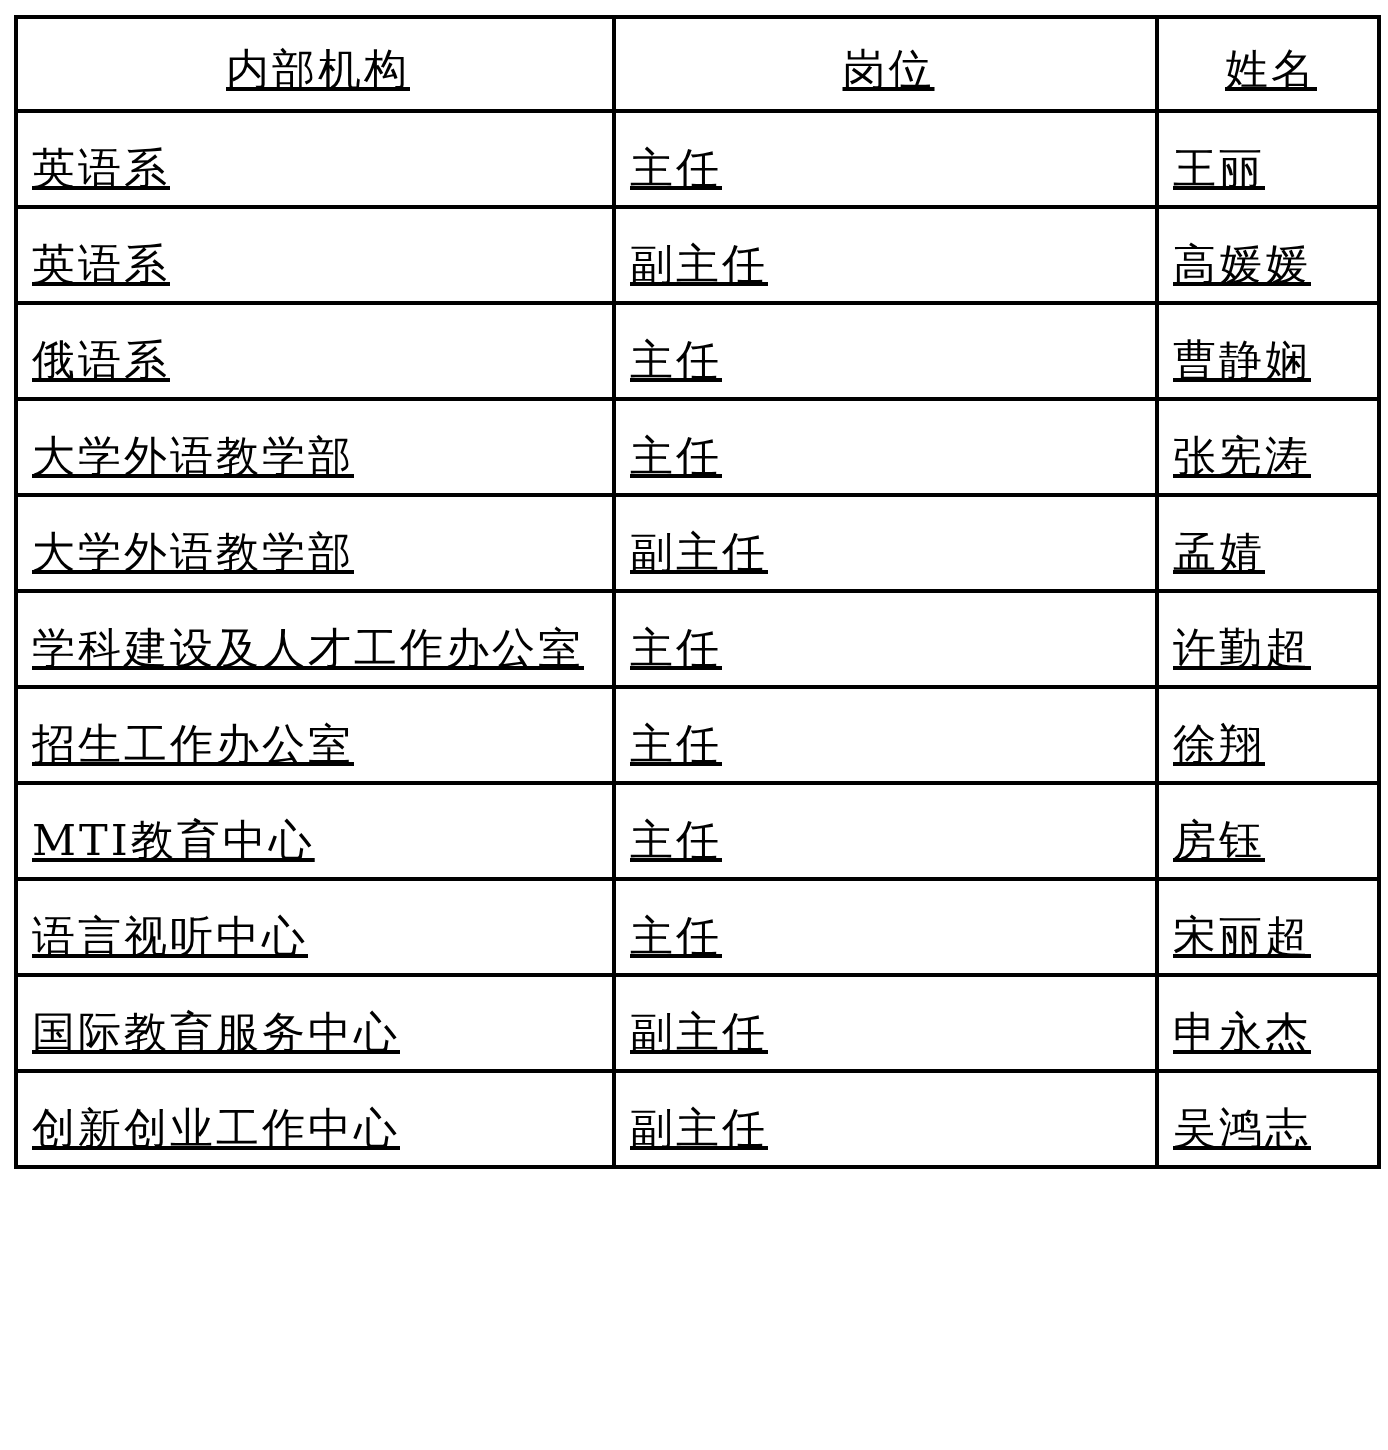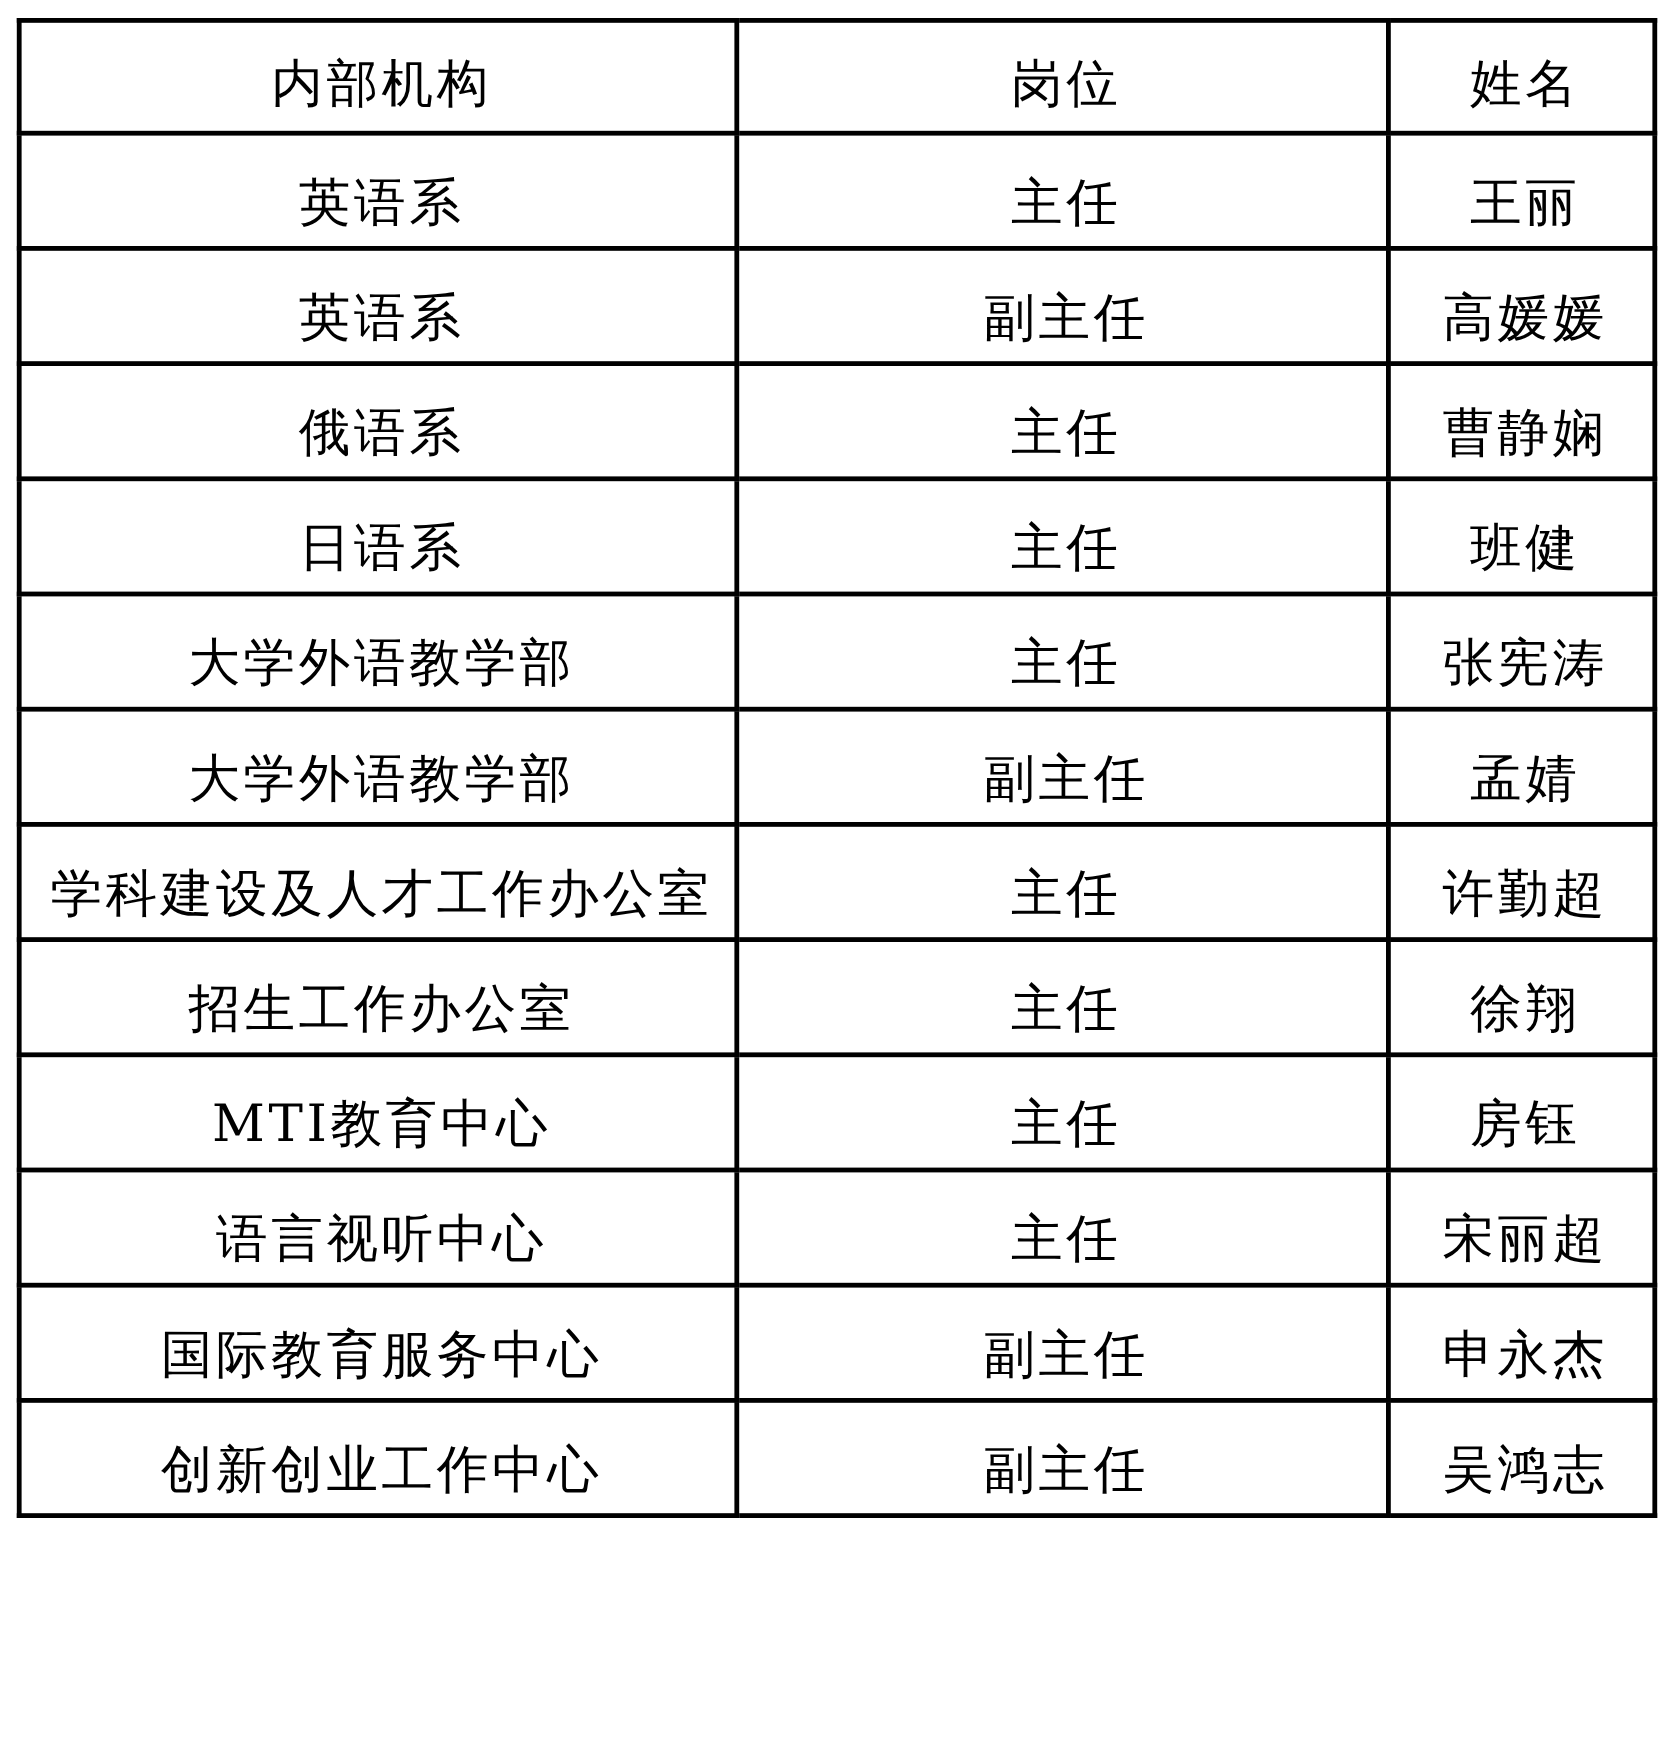--- a/index.html
+++ b/index.html
@@ -17,20 +17,21 @@
     height:1450px;
     overflow:hidden;
     font-family:"DejaVu Serif","Liberation Serif",serif;
     color:var(--text-color);
   }
   .page{
     box-sizing:border-box;
     width:1388px;
     height:1450px;
     padding:15px 11px 18px 14px;
+    text-decoration:underline;
   }
   table.staff-table{
     border-collapse:collapse;
     table-layout:fixed;
     width:1363px;
     background:var(--bg-color);
   }
   .col-org{width:598px;}
   .col-position{width:543px;}
   .col-name{width:222px;}
@@ -45,21 +46,21 @@
     overflow:hidden;
     white-space:nowrap;
   }
   .staff-table thead th{
     height:80px;
     text-align:center;
     padding-bottom:10px;
   }
   .staff-table tbody td{
     height:85px;
-    text-align:center;
+    text-align:left;
   }
 </style>
 </head>
 <body>
 
 <div class="page">
   <table class="staff-table">
     <colgroup>
       <col class="col-org">
       <col class="col-position">
@@ -80,25 +81,20 @@
       </tr>
       <tr>
         <td>英语系</td>
         <td>副主任</td>
         <td>高媛媛</td>
       </tr>
       <tr>
         <td>俄语系</td>
         <td>主任</td>
         <td>曹静娴</td>
-      </tr>
-      <tr>
-        <td>日语系</td>
-        <td>主任</td>
-        <td>班健</td>
       </tr>
       <tr>
         <td>大学外语教学部</td>
         <td>主任</td>
         <td>张宪涛</td>
       </tr>
       <tr>
         <td>大学外语教学部</td>
         <td>副主任</td>
         <td>孟婧</td>

